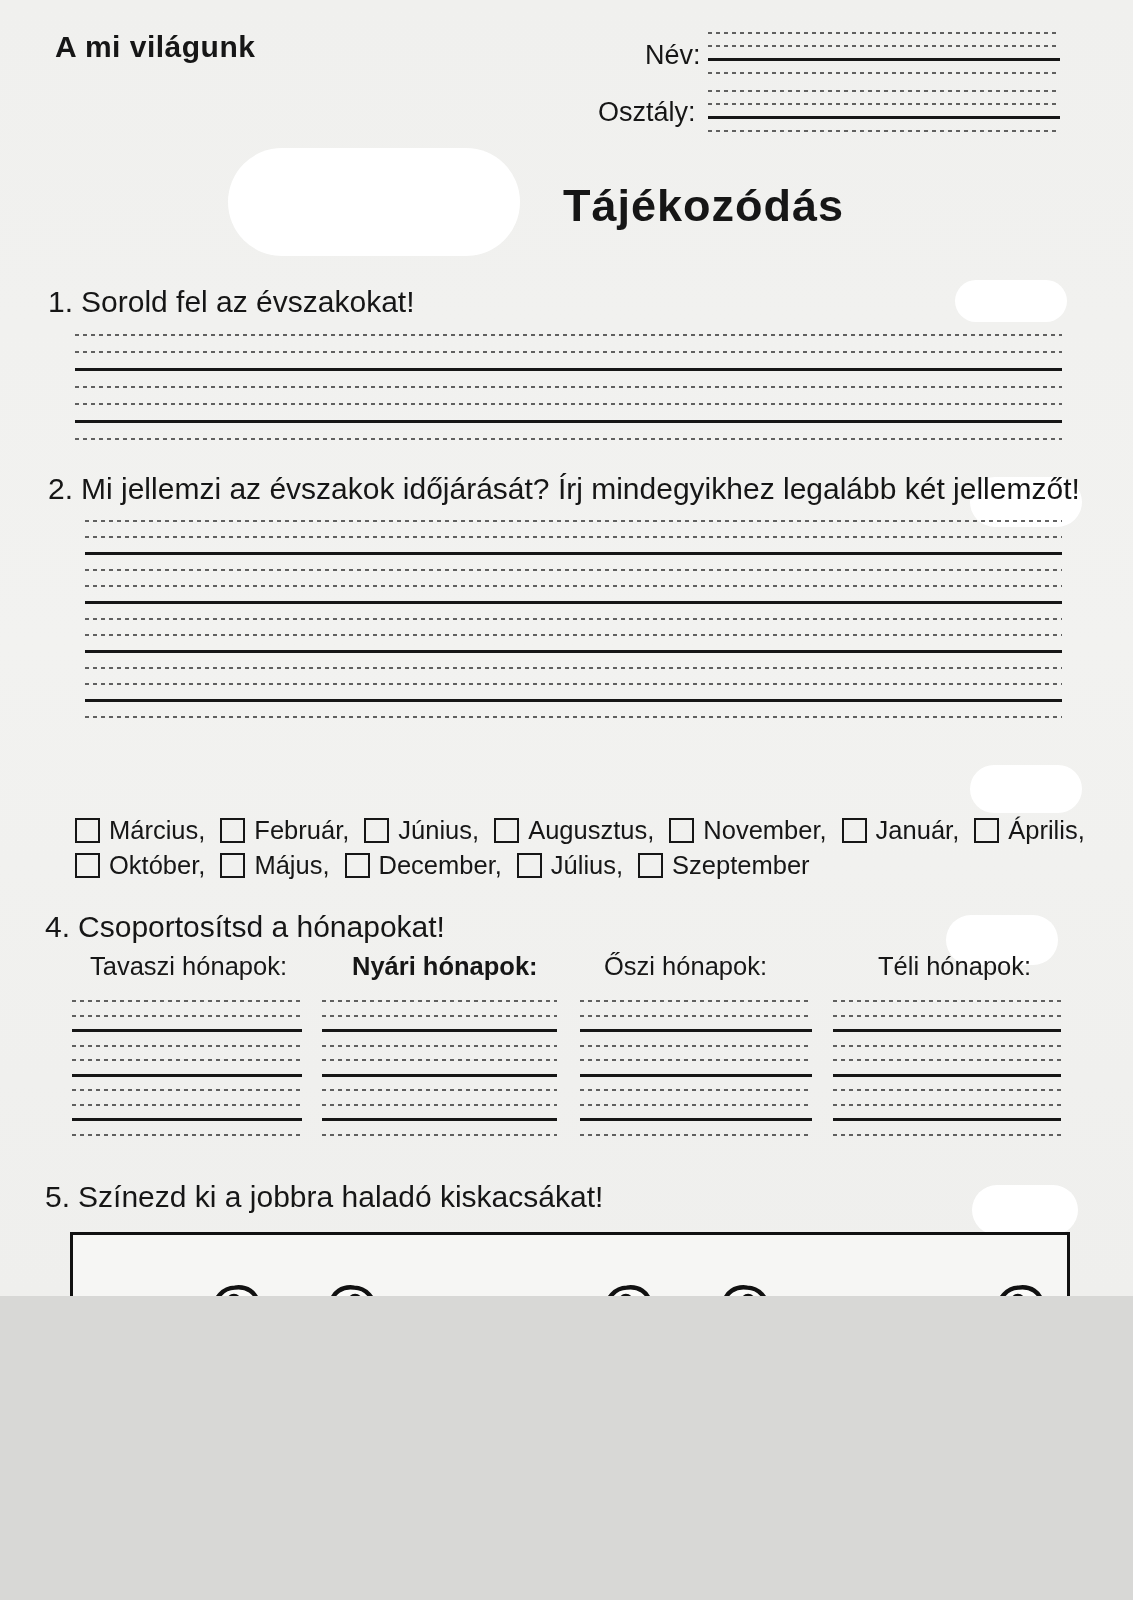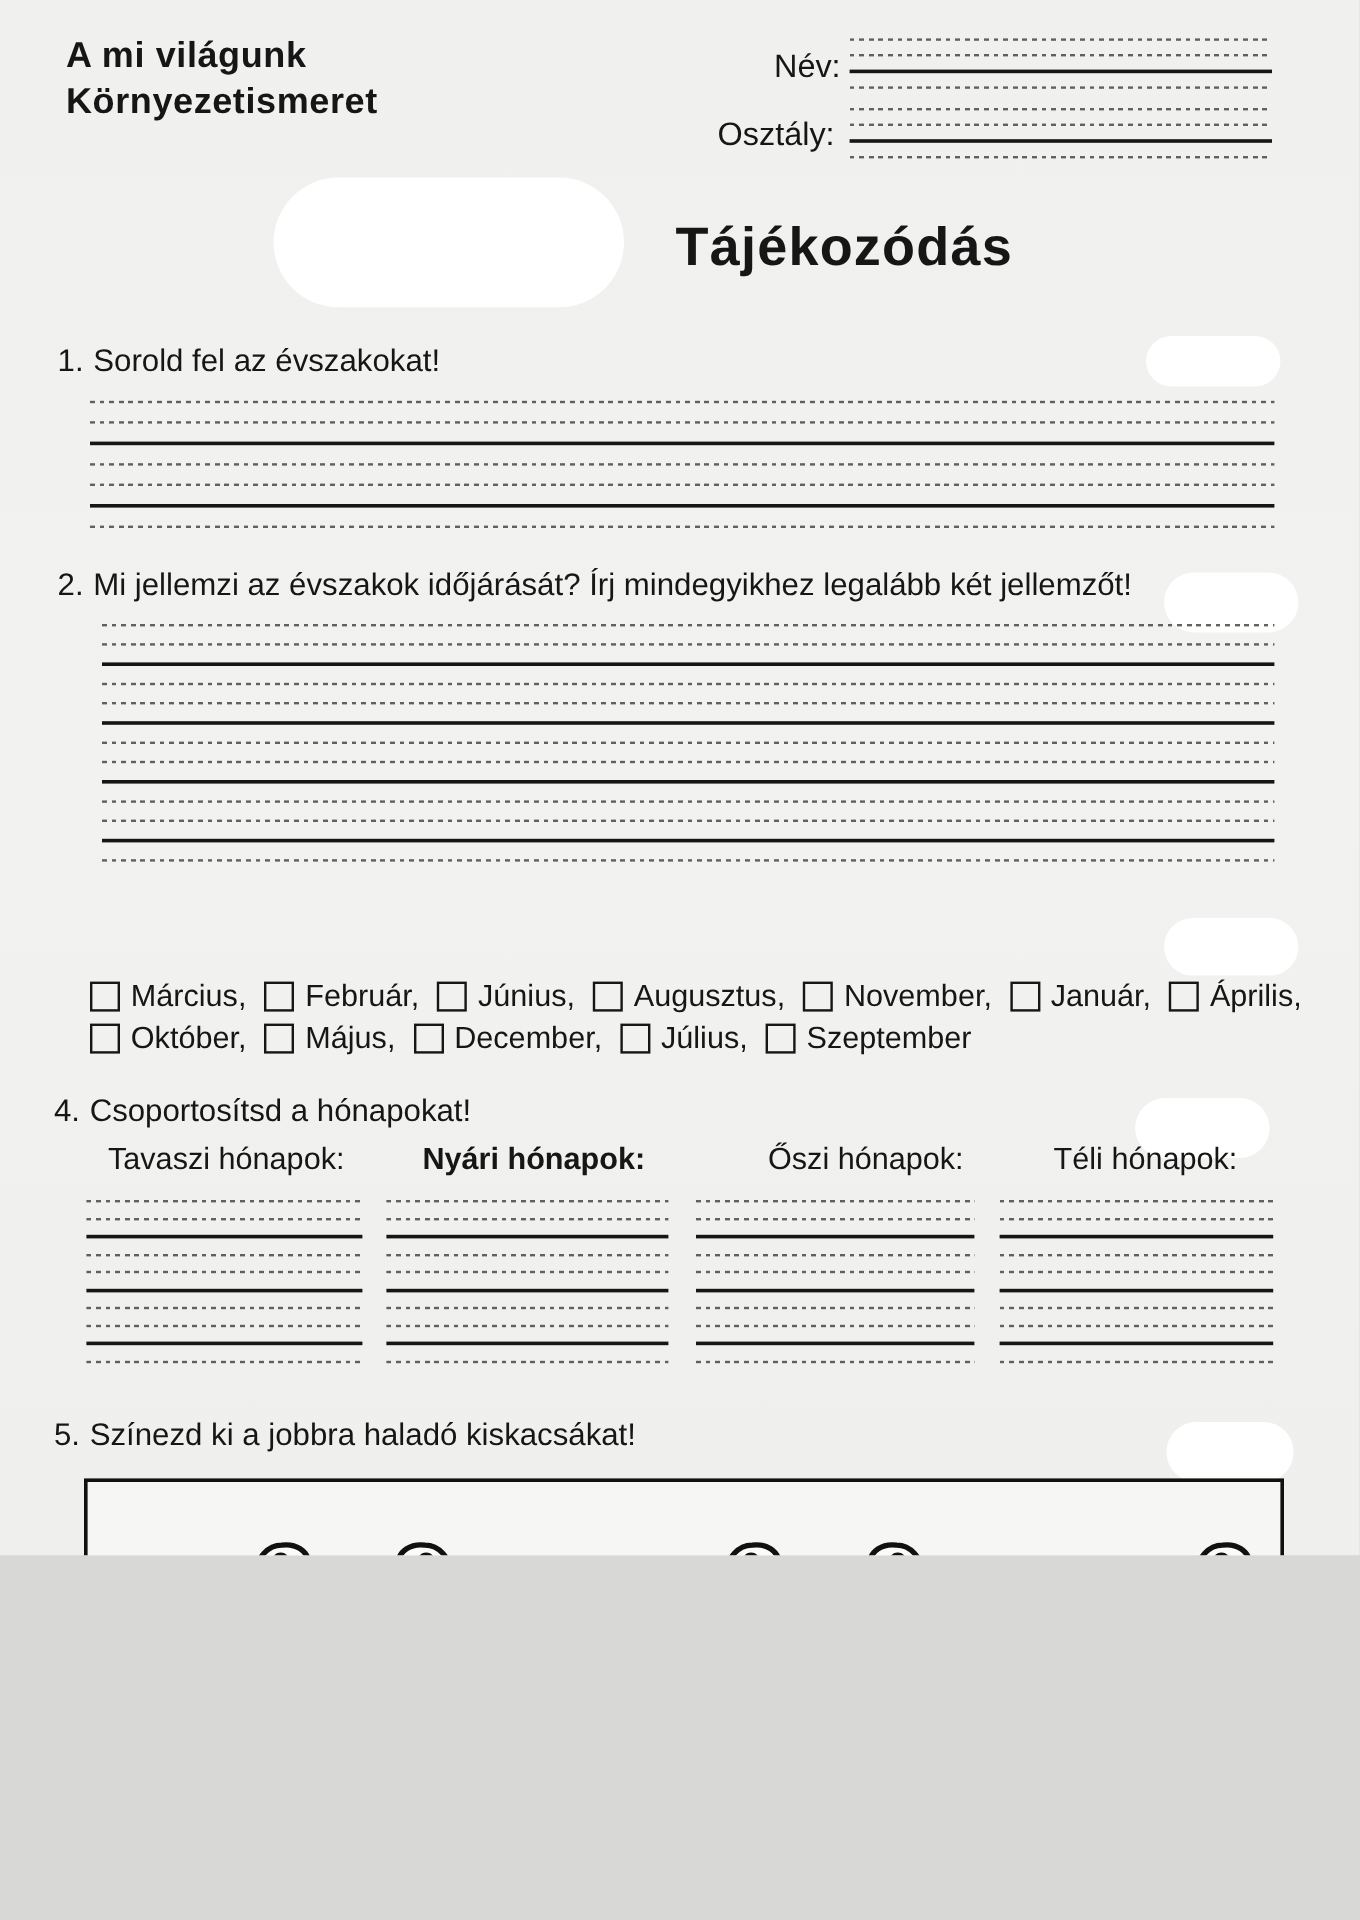--- a/index.html
+++ b/index.html
@@ -17,21 +17,21 @@
   }
   .abs{position:absolute;}
   
   .series{font-weight:bold;font-size:30px;line-height:38px;letter-spacing:.5px;}
   .fieldlabel{font-size:27px;}
   .fieldlines{width:352px;}
   .title{font-weight:bold;font-size:45px;letter-spacing:1px;}
   
   .patch{background:#ffffff;border-radius:28px;}
   
-  .q{font-size:26px;white-space:nowrap;}
+  .q{font-size:30px;white-space:nowrap;}
   .q .qn{margin-right:8px;}
   
   .ln{width:100%;}
   .ln.d{height:2px;background:repeating-linear-gradient(90deg,#3c3c3c 0 4px,transparent 4px 8px);opacity:.8;}
   .ln.t{height:3px;background:#161616;}
   .lines .ln{margin-bottom:15px;}
   .lines.tight .ln{margin-bottom:14px;}
   .lines.sm .ln{margin-bottom:12.5px;}
   .lines.field .ln{margin-bottom:11px;}
   
@@ -53,21 +53,20 @@
 
   <div class="abs patch" style="left:228px;top:148px;width:292px;height:108px;border-radius:60px;"></div>
   <div class="abs patch" style="left:955px;top:280px;width:112px;height:42px;"></div>
   <div class="abs patch" style="left:970px;top:477px;width:112px;height:50px;"></div>
   <div class="abs patch" style="left:970px;top:765px;width:112px;height:48px;"></div>
   <div class="abs patch" style="left:946px;top:915px;width:112px;height:50px;"></div>
   <div class="abs patch" style="left:972px;top:1185px;width:106px;height:50px;"></div>
 
   <div class="abs series" style="left:55px;top:28px;">
     <div>A mi világunk</div>
-    <div>Környezetismeret</div>
   </div>
 
   <div class="abs fieldlabel" style="left:645px;top:40px;">Név:</div>
   <div class="abs fieldlines lines field" style="left:708px;top:32px;">
     <div class="ln d"></div>
     <div class="ln d"></div>
     <div class="ln t"></div>
     <div class="ln d"></div>
   </div>
 
@@ -167,21 +166,21 @@
         <span>Szeptember</span>
       </span>
   </div>
 
   <div class="abs q" style="left:45px;top:910px;">
     <span class="qn">4.</span><span>Csoportosítsd a hónapokat!</span>
   </div>
 
   <div class="abs grouphead" style="left:90px;top:952px;">Tavaszi hónapok:</div>
   <div class="abs grouphead" style="left:352px;top:952px;font-weight:bold;">Nyári hónapok:</div>
-  <div class="abs grouphead" style="left:640px;top:952px;text-align:right;">Őszi hónapok:</div>
+  <div class="abs grouphead" style="left:604px;top:952px;text-align:right;">Őszi hónapok:</div>
   <div class="abs grouphead" style="left:878px;top:952px;">Téli hónapok:</div>
 
   <div class="abs lines sm" style="left:72px;top:1000px;width:230px;">
     <div class="ln d"></div>
       <div class="ln d"></div>
       <div class="ln t"></div>
     <div class="ln d"></div>
       <div class="ln d"></div>
       <div class="ln t"></div>
     <div class="ln d"></div>

